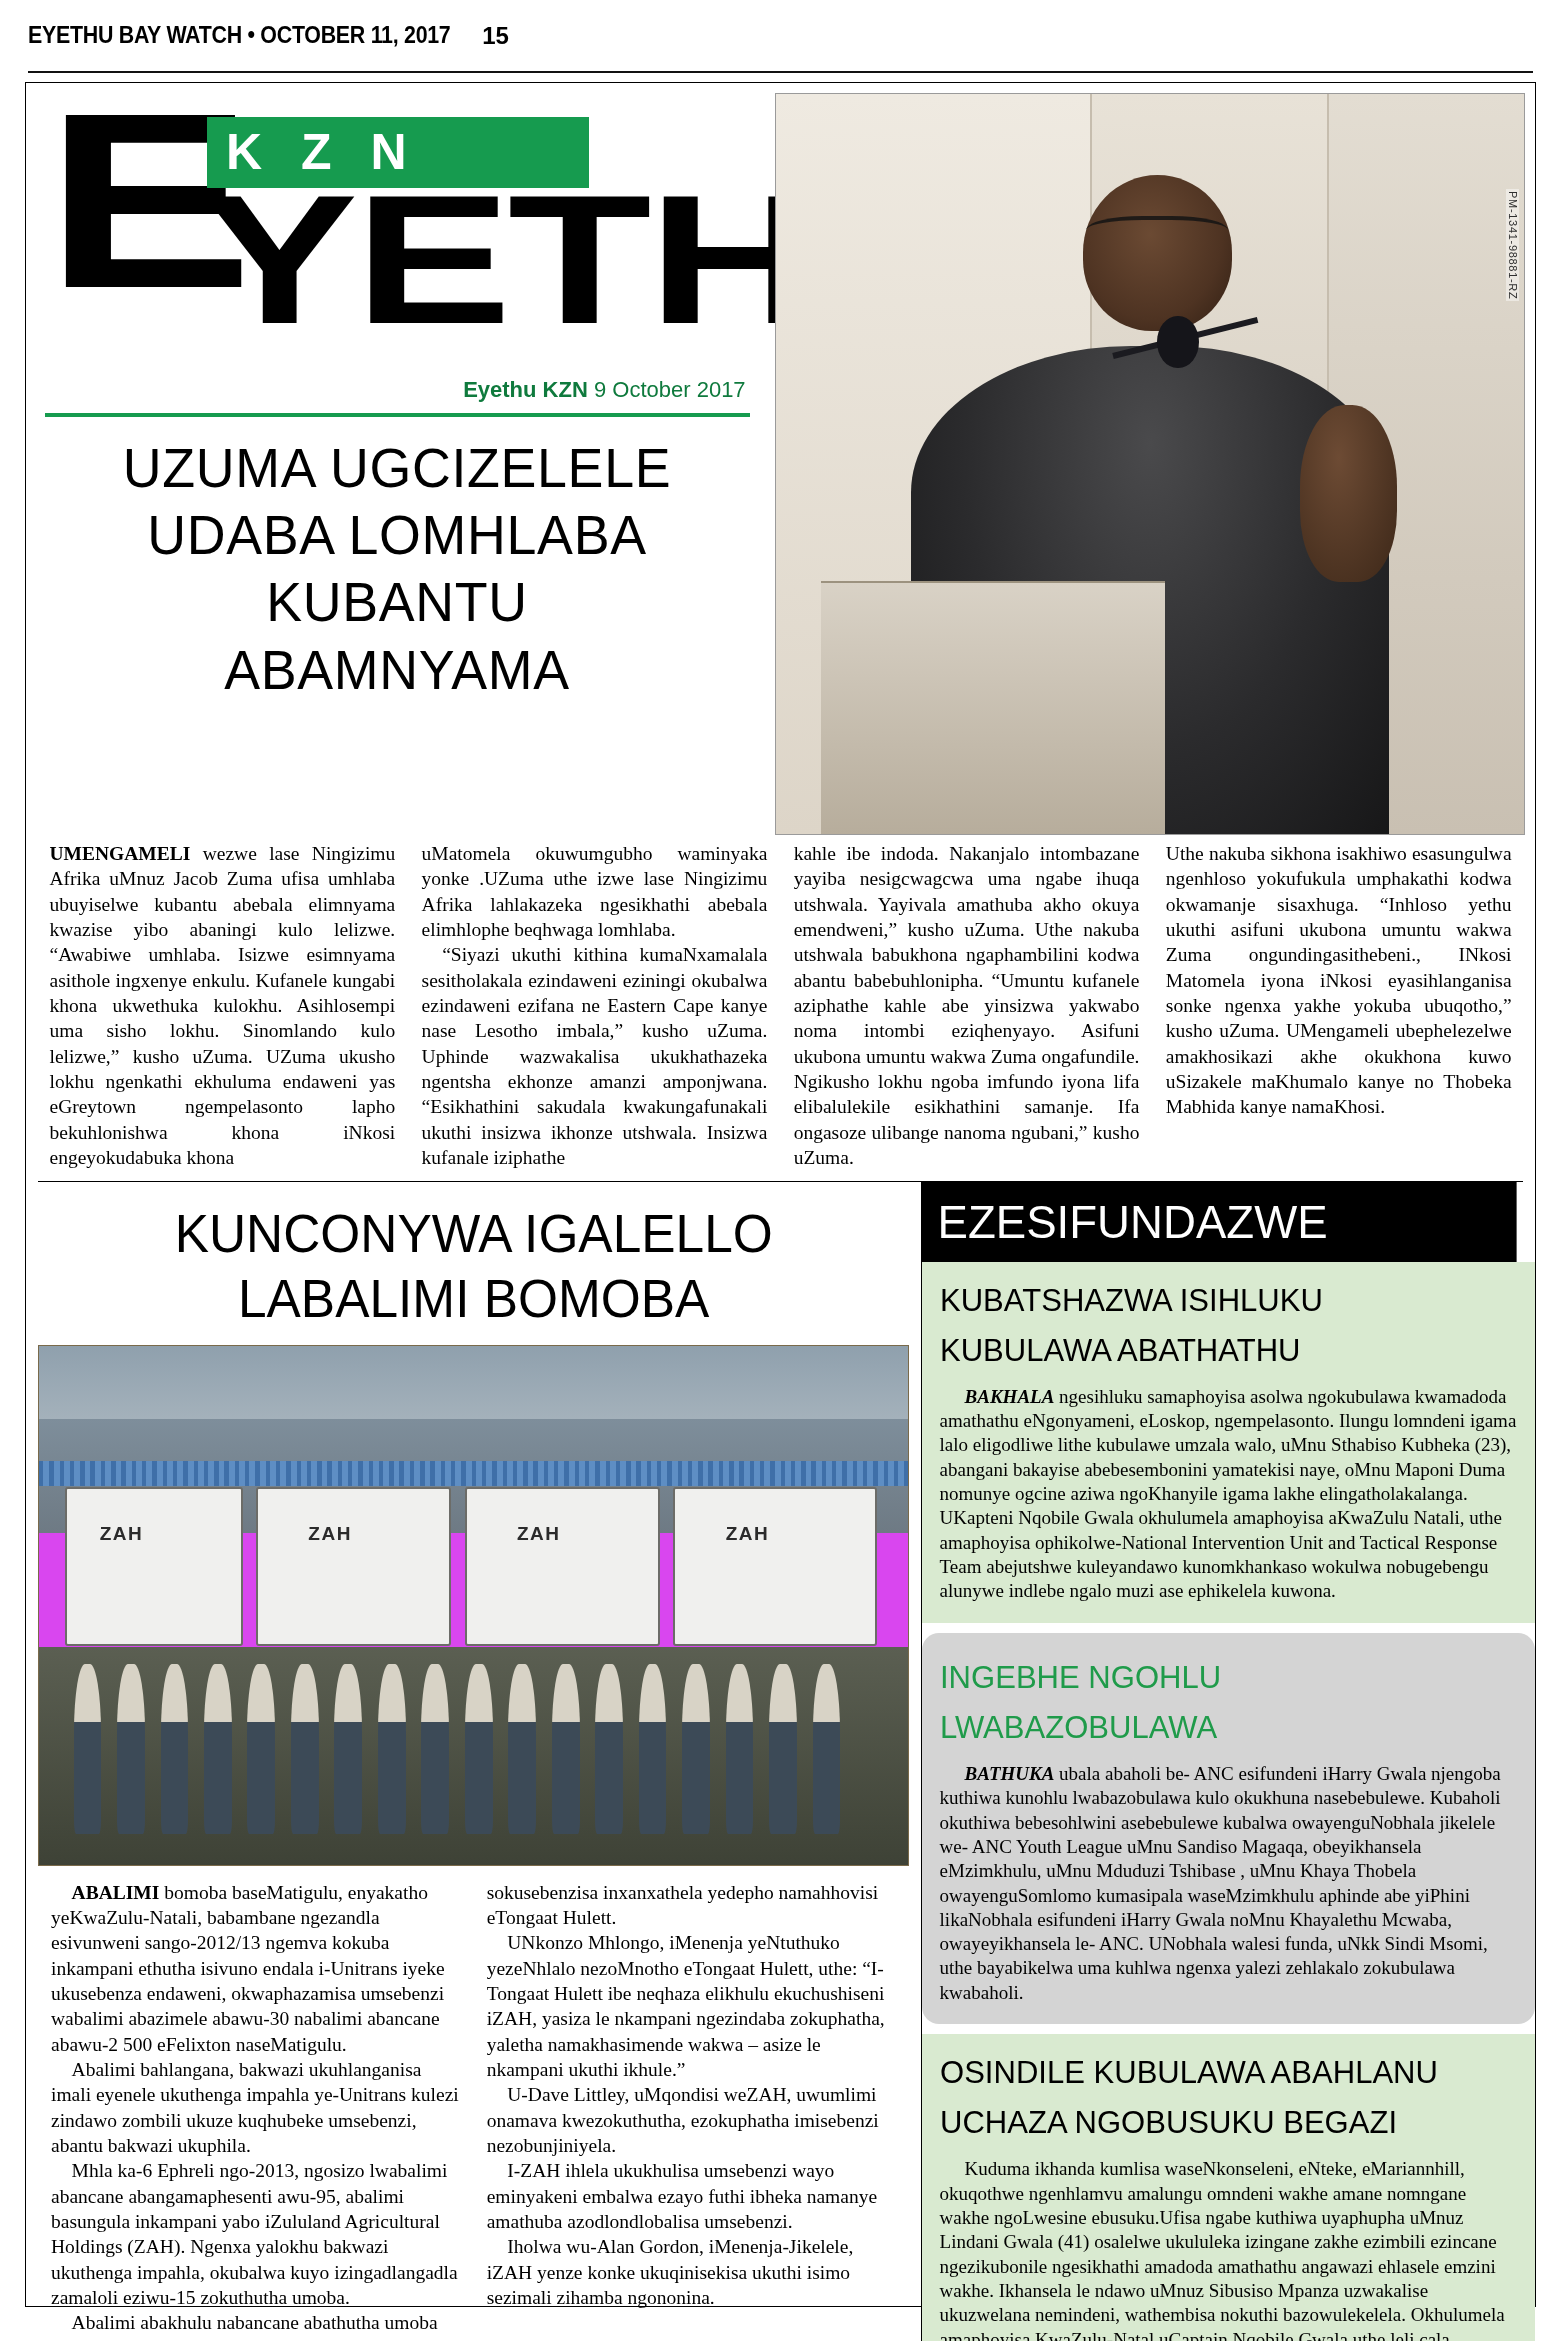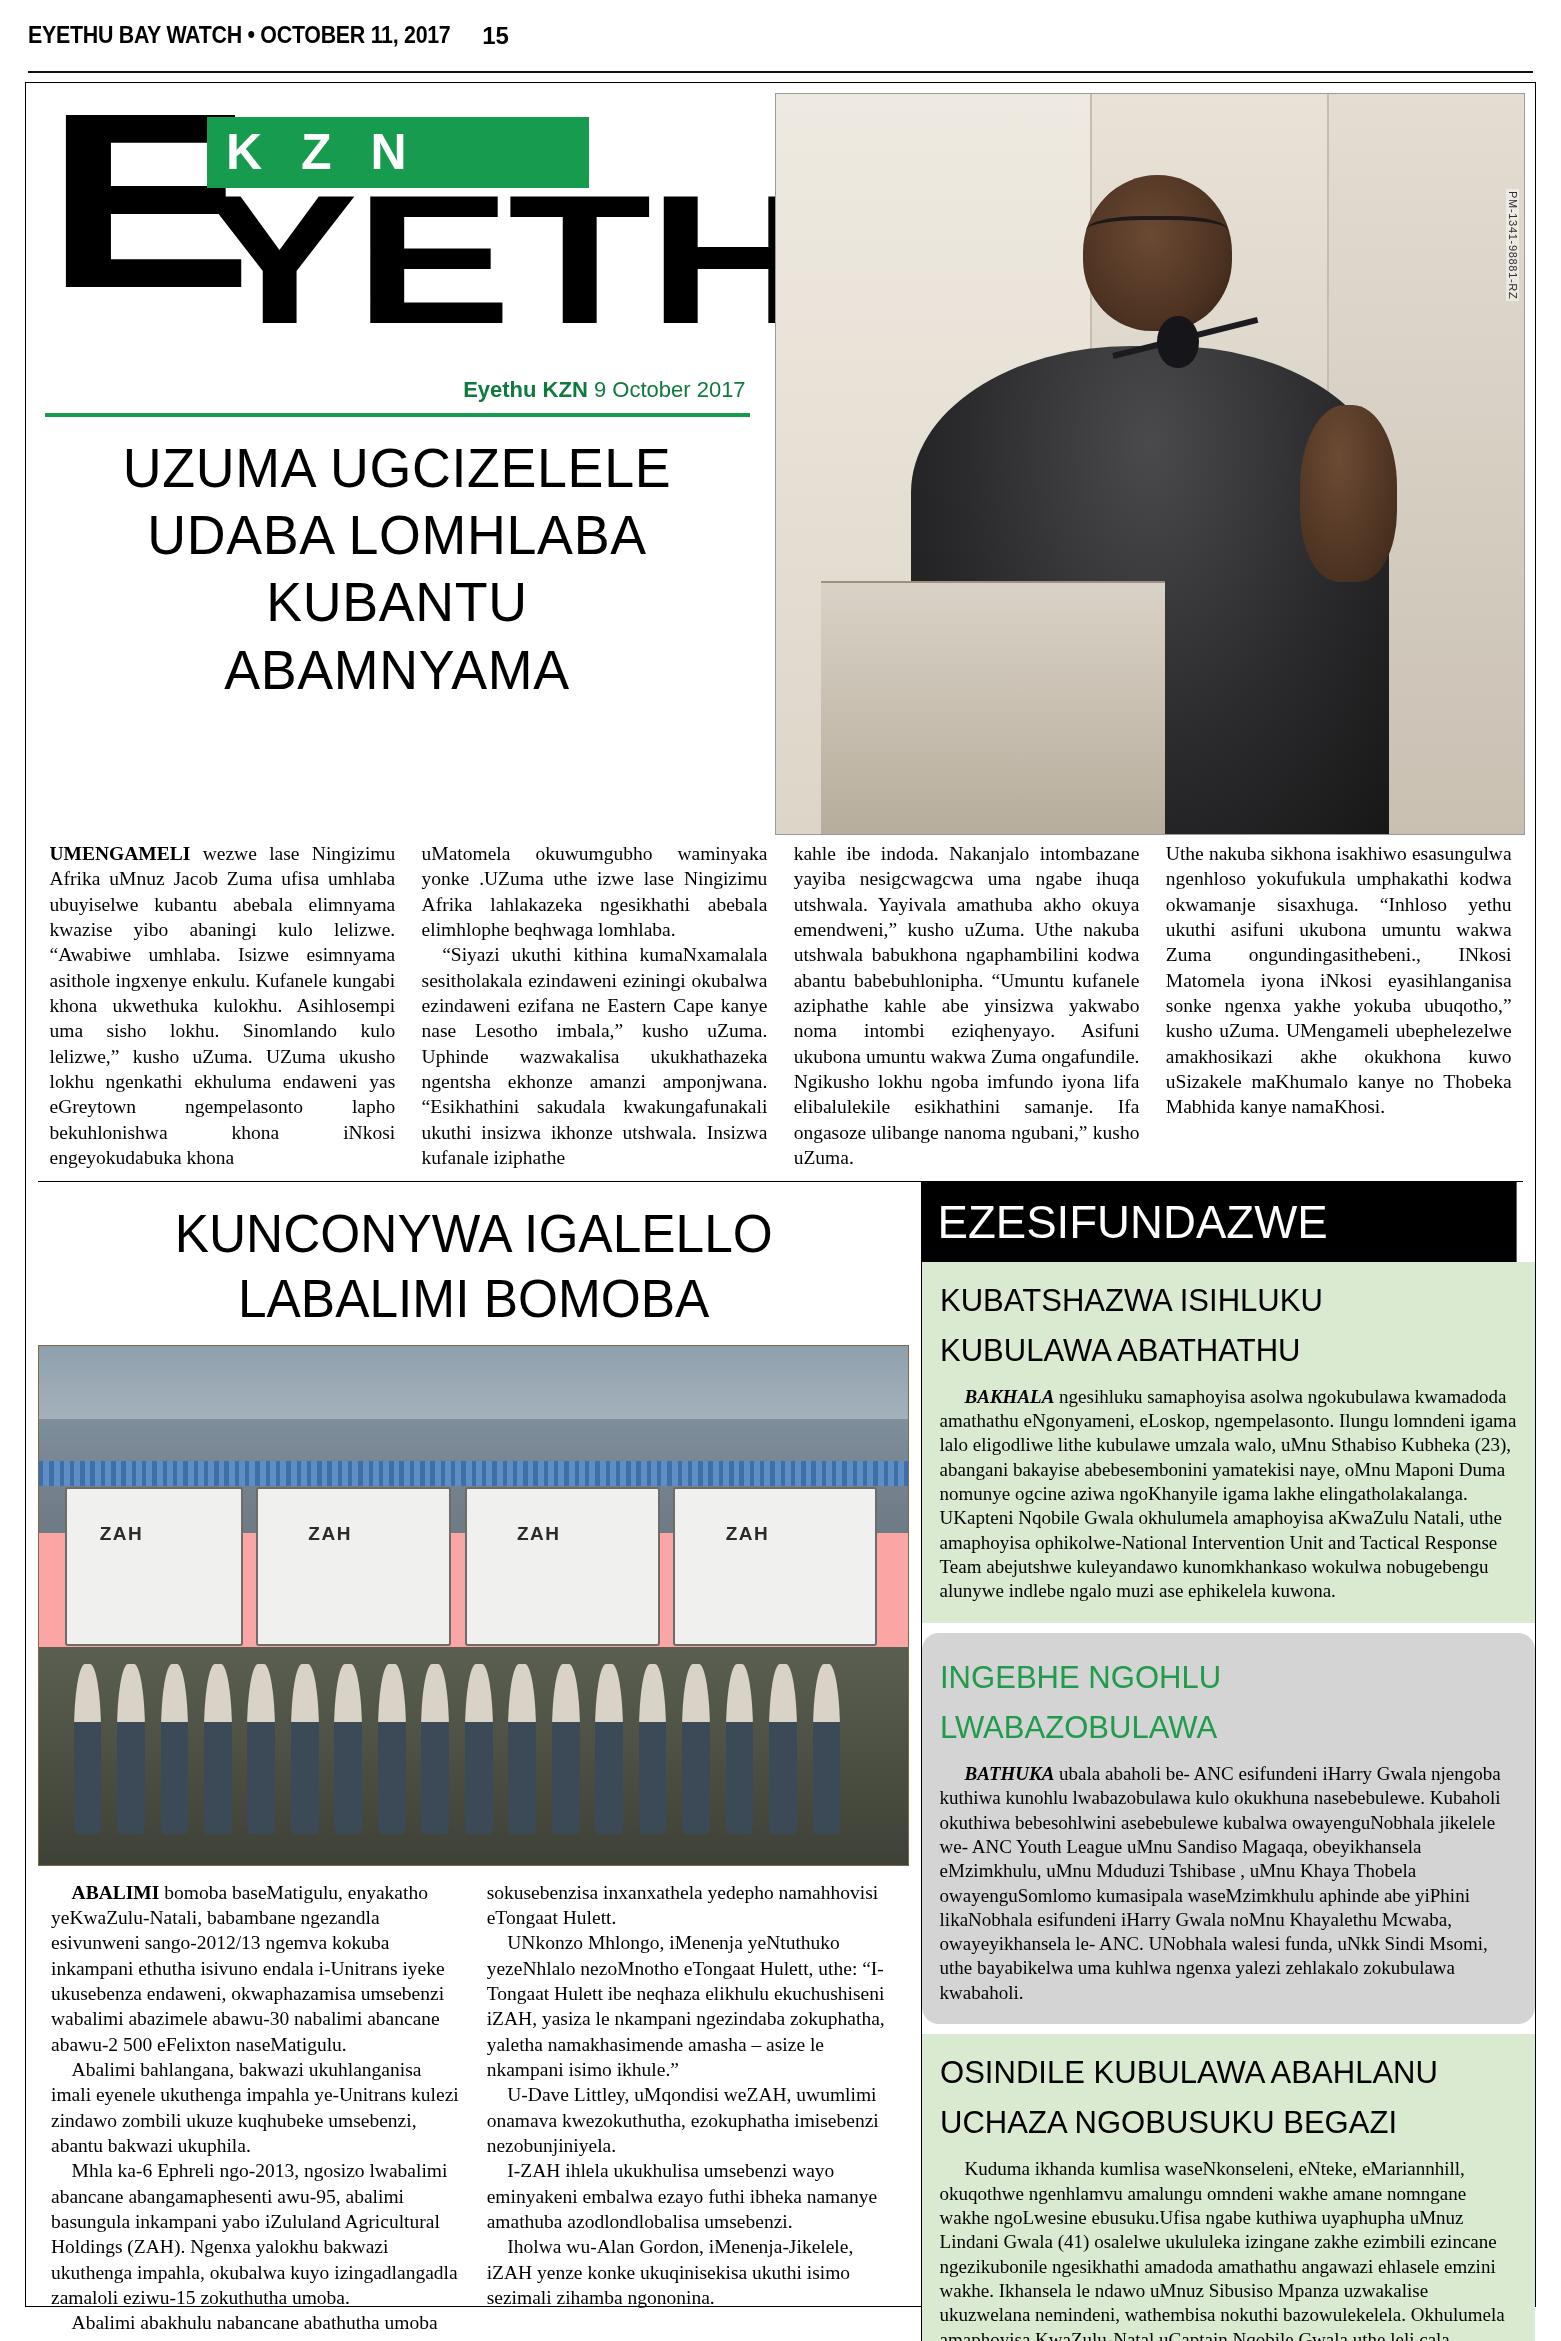--- a/index.html
+++ b/index.html
@@ -288,21 +288,21 @@
   }
   .sub-headline div { white-space: nowrap; }
 
   .truck-photo {
     position: relative;
     width: 100%;
     height: 521px;
     border: 1.5px solid #7a6a4a;
     box-sizing: border-box;
     overflow: hidden;
-    background: #fca5a5;
+    background: #d946ef;
   }
   .tp-sky { position:absolute; left:0; top:0; width:100%; height:26%;
     background: linear-gradient(180deg,#8fa0ad,#b6c0c7); }
   .tp-bldg { position:absolute; left:0; top:14%; width:100%; height:22%;
     background: linear-gradient(180deg,#7e8e9b,#6e7a84); }
   .tp-fence { position:absolute; left:0; top:22%; width:100%; height:5%;
     background: repeating-linear-gradient(90deg,#3f6fa8 0 4.4px, #5e8ec4 4.4px 10.3px); }
   .tp-truck {
     position:absolute; top:27%; height:30%; background:#f0f0ee;
     border:2.2px solid #6c6c68; border-radius:2.9px;
@@ -499,21 +499,21 @@
         <div class="lower-cols">
           <div class="lower-col">
             <p class="first"><span class="drop">ABALIMI</span><span> bomoba baseMatigulu, enyakatho yeKwaZulu-Natali, babambane ngezandla esivunweni sango-2012/13 ngemva kokuba inkampani ethutha isivuno endala i-Unitrans iyeke ukusebenza endaweni, okwaphazamisa umsebenzi wabalimi abazimele abawu-30 nabalimi abancane abawu-2 500 eFelixton naseMatigulu.</span></p>
             <p>Abalimi bahlangana, bakwazi ukuhlanganisa imali eyenele ukuthenga impahla ye-Unitrans kulezi zindawo zombili ukuze kuqhubeke umsebenzi, abantu bakwazi ukuphila.</p>
             <p>Mhla ka-6 Ephreli ngo-2013, ngosizo lwabalimi abancane abangamaphesenti awu-95, abalimi basungula inkampani yabo iZululand Agricultural Holdings (ZAH). Ngenxa yalokhu bakwazi ukuthenga impahla, okubalwa kuyo izingadlangadla zamaloli eziwu-15 zokuthutha umoba.</p>
             <p>Abalimi abakhulu nabancane abathutha umoba bawuyise esigayweni esiseMatigulu bakwazi ukuba ngabanikazi kule nkampani.</p>
 
           </div>
           <div class="lower-col">
             <p style="text-indent:0">sokusebenzisa inxanxathela yedepho namahhovisi eTongaat Hulett.</p>
-            <p>UNkonzo Mhlongo, iMenenja yeNtuthuko yezeNhlalo nezoMnotho eTongaat Hulett, uthe: “I-Tongaat Hulett ibe neqhaza elikhulu ekuchushiseni iZAH, yasiza le nkampani ngezindaba zokuphatha, yaletha namakhasimende amasha – asize le nkampani isimo ikhule.”</p>
+            <p>UNkonzo Mhlongo, iMenenja yeNtuthuko yezeNhlalo nezoMnotho eTongaat Hulett, uthe: “I-Tongaat Hulett ibe neqhaza elikhulu ekuchushiseni iZAH, yasiza le nkampani ngezindaba zokuphatha, yaletha namakhasimende wakwa – asize le nkampani ukuthi ikhule.”</p>
             <p>U-Dave Littley, uMqondisi weZAH, uwumlimi onamava kwezokuthutha, ezokuphatha imisebenzi nezobunjiniyela.</p>
             <p>I-ZAH ihlela ukukhulisa umsebenzi wayo eminyakeni embalwa ezayo futhi ibheka namanye amathuba azodlondlobalisa umsebenzi.</p>
             <p>Iholwa wu-Alan Gordon, iMenenja-Jikelele, iZAH yenze konke ukuqinisekisa ukuthi isimo sezimali zihamba ngononina.</p>
           </div>
         </div>
 
       </div>
 
       <div class="lower-right">
 

